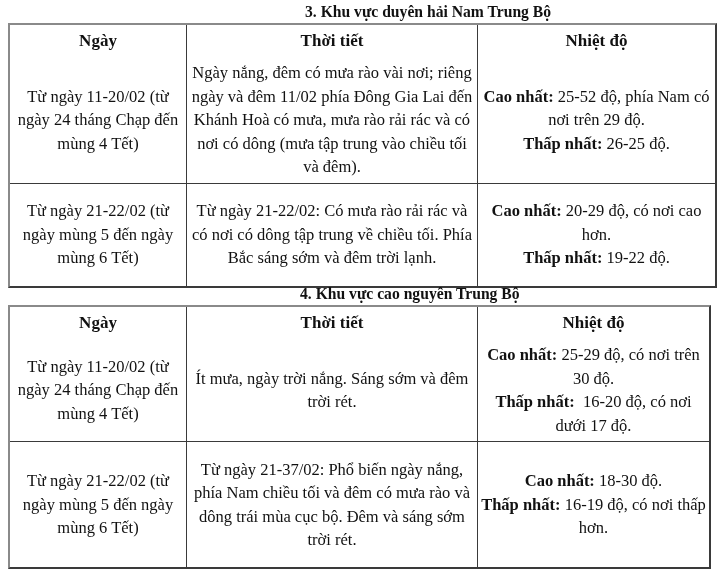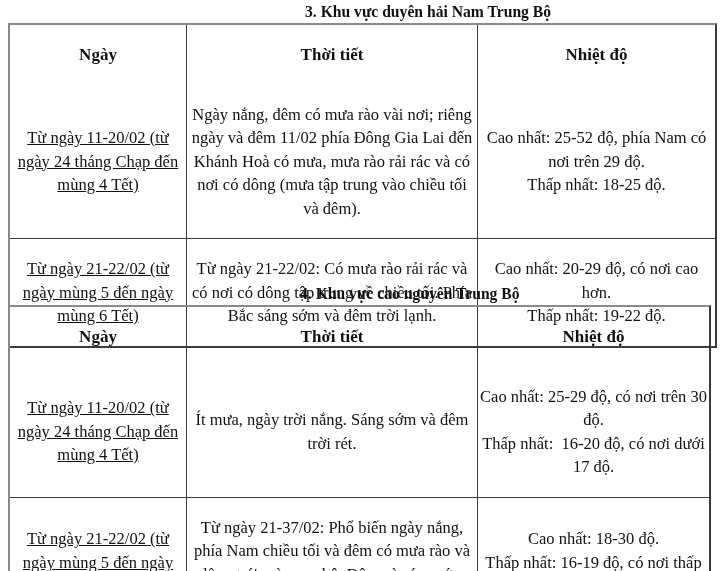--- a/index.html
+++ b/index.html
@@ -40,44 +40,44 @@
     #table1 { left: 8px; top: 23px; width: 709px; }
     #table2 { left: 8px; top: 305px; width: 703px; }
 
     table.weather th, table.weather td {
       border-right: 1px solid #3a3a3a;
       border-bottom: 1px solid #3a3a3a;
       text-align: center;
       vertical-align: middle;
       font-size: 16.5px;
       line-height: 23.5px;
-      padding: 18px 2px;
+      padding: 4px 2px;
       box-sizing: border-box;
     }
     table.weather tr > *:last-child { border-right: none; }
     table.weather tr:last-child > * { border-bottom: none; }
 
     table.weather th {
       font-weight: bold;
       height: 32px;
       font-size: 17px;
     }
     .col-date { width: 177px; }
     .col-weather { width: 291px; }
 
     #table1 .row-a td { height: 124px; }
     #table1 .row-b td { height: 102px; }
     #table2 .row-a td { height: 102px; }
     #table2 .row-b td { height: 125px; }
 
     .temp-line { display: block; }
     .temp-line.left { text-align: center; }
-    .temp-label { font-weight: normal; }
+    .temp-label { font-weight: bold; }
 
-    .cell-date { padding: 0 1px; text-decoration: underline; }
+    .cell-date { padding: 0 1px; }
   </style>
 </head>
 <body>
 
 <div id="title1" class="section-title">3. Khu vực duyên hải Nam Trung Bộ</div>
 
 <table id="table1" class="weather">
   <colgroup>
     <col class="col-date">
     <col class="col-weather">
@@ -89,21 +89,21 @@
       <th>Thời tiết</th>
       <th>Nhiệt độ</th>
     </tr>
   </thead>
   <tbody>
     <tr class="row-a">
       <td class="cell-date">Từ ngày 11-20/02 (từ ngày 24 tháng Chạp đến mùng 4 Tết)</td>
       <td>Ngày nắng, đêm có mưa rào vài nơi; riêng ngày và đêm 11/02 phía Đông Gia Lai đến Khánh Hoà có mưa, mưa rào rải rác và có nơi có dông (mưa tập trung vào chiều tối và đêm).</td>
       <td>
         <span class="temp-line"><span class="temp-label">Cao nhất:</span><span> 25-52 độ, phía Nam có nơi trên 29 độ.</span></span>
-        <span class="temp-line"><span class="temp-label">Thấp nhất:</span><span> 18-25 độ.</span></span>
+        <span class="temp-line"><span class="temp-label">Thấp nhất:</span><span> 26-25 độ.</span></span>
       </td>
     </tr>
     <tr class="row-b">
       <td class="cell-date">Từ ngày 21-22/02 (từ ngày mùng 5 đến ngày mùng 6 Tết)</td>
       <td>Từ ngày 21-22/02: Có mưa rào rải rác và có nơi có dông tập trung về chiều tối. Phía Bắc sáng sớm và đêm trời lạnh.</td>
       <td>
         <span class="temp-line"><span class="temp-label">Cao nhất:</span><span> 20-29 độ, có nơi cao hơn.</span></span>
         <span class="temp-line left"><span class="temp-label">Thấp nhất:</span><span> 19-22 độ.</span></span>
       </td>
     </tr>

